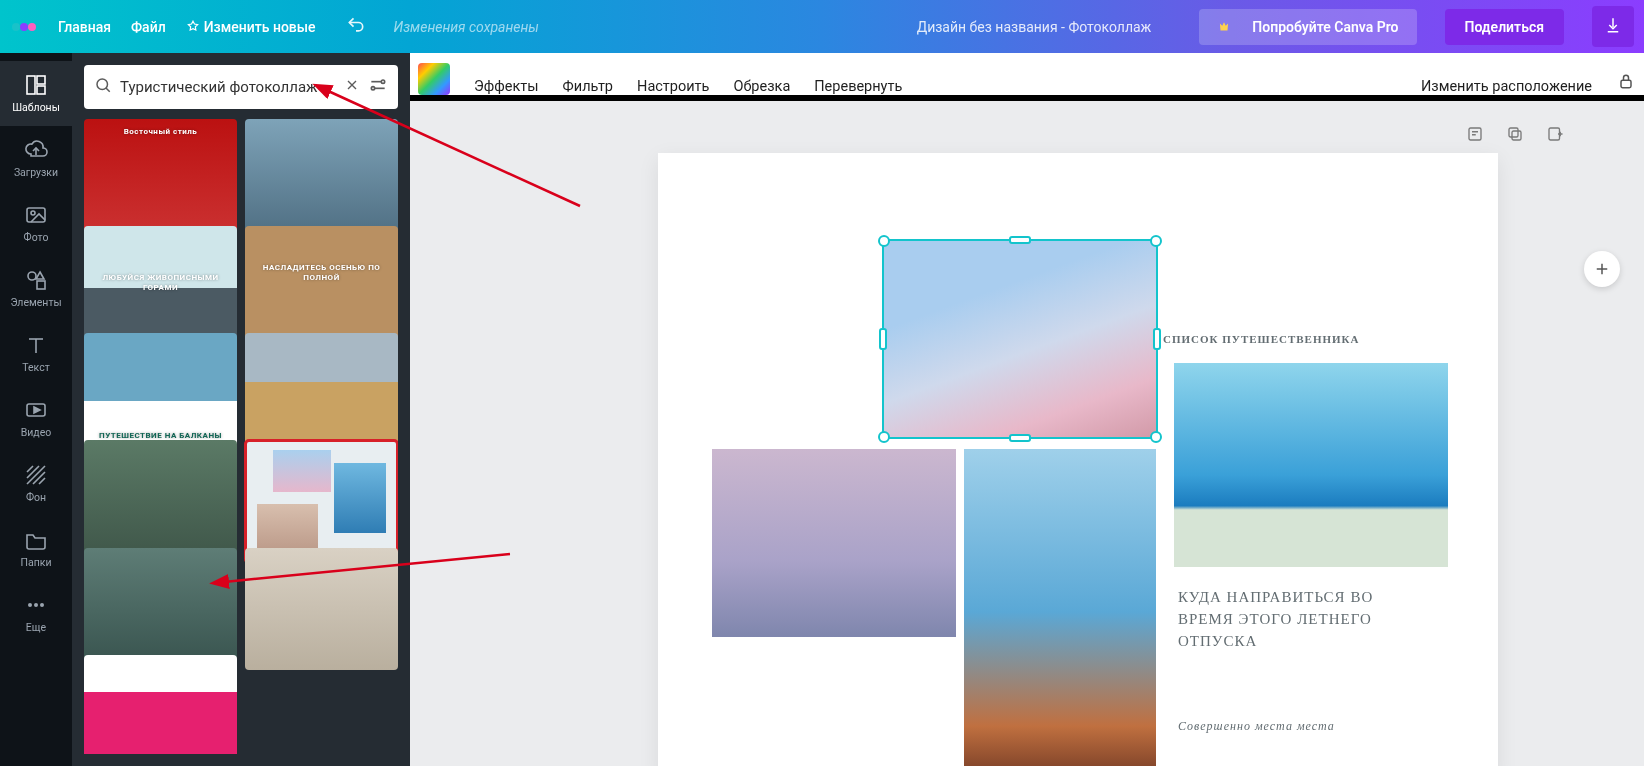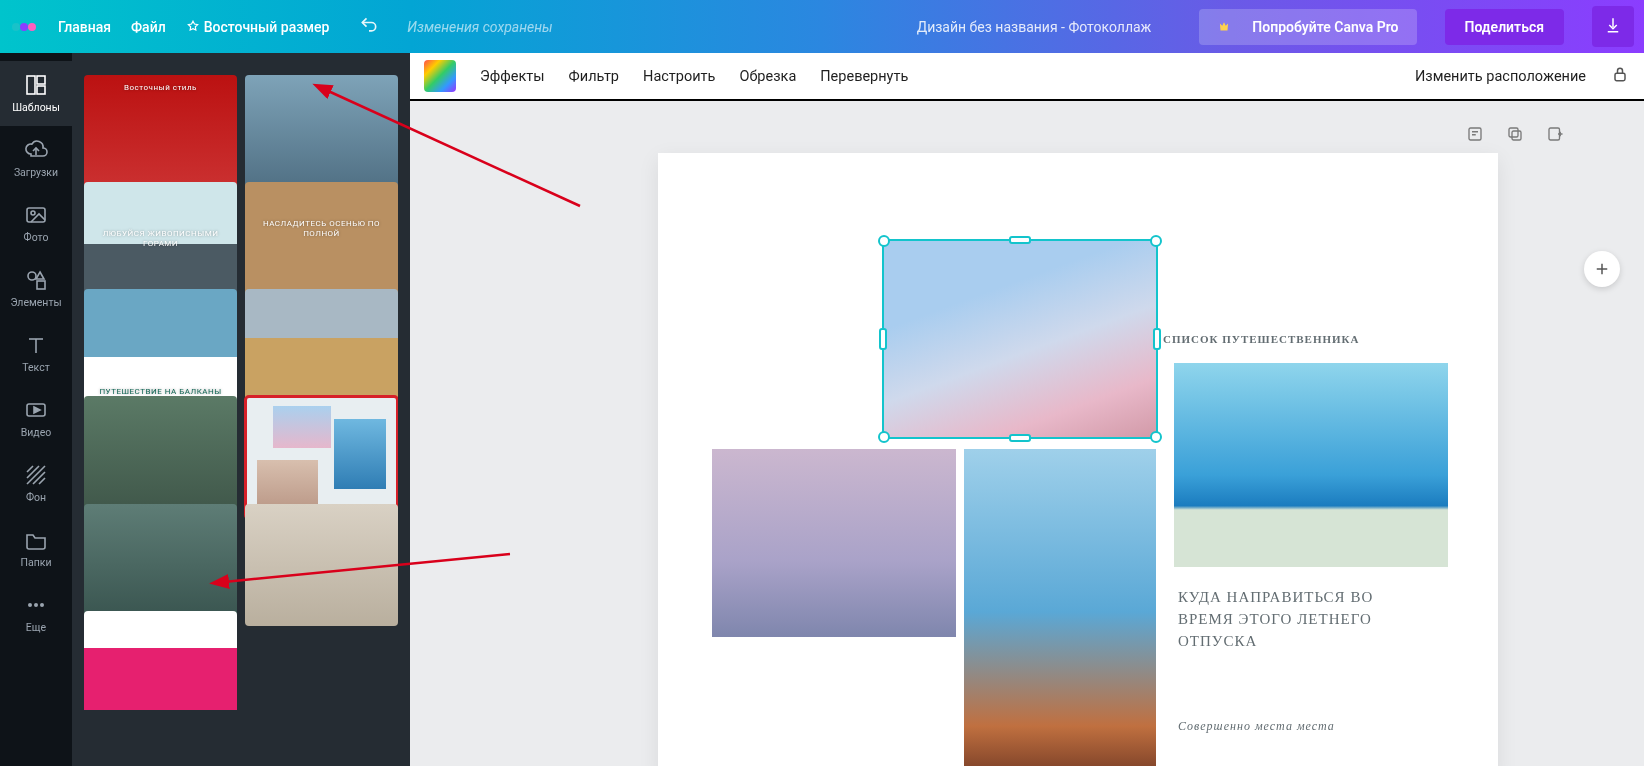--- a/index.html
+++ b/index.html
@@ -26,25 +26,25 @@
   .rail-item svg{width:24px;height:24px}
 
   
   .side { position:absolute; left:72px; top:53px; bottom:0; width:338px; background:#252c33; padding:12px; }
   .search-wrap{ background:#fff; border-radius:4px; height:44px; display:flex; align-items:center; padding:0 10px; gap:8px }
   .search-wrap input{ flex:1; border:none; outline:none; font-size:15px; color:#333 }
   .search-wrap .sicon,.search-wrap .xicon,.search-wrap .filt{ color:#5b5b5b; cursor:pointer }
   .tpl-grid{ margin-top:10px; height:calc(100% - 54px); overflow:hidden; display:grid; grid-template-columns:1fr 1fr; gap:8px; align-content:start }
   .tpl{ aspect-ratio:1.25/1; border-radius:4px; cursor:pointer; position:relative; background:#888; overflow:hidden }
   .tpl.sel{ outline:3px solid #d72029; outline-offset:-2px }
-  .tpl .cap{ position:absolute; left:0; right:0; text-align:center; color:#fff; font-size:8px; font-weight:400; letter-spacing:.5px; line-height:1.3; padding:0 6px; text-shadow:0 0 3px rgba(0,0,0,.4) }
+  .tpl .cap{ position:absolute; left:0; right:0; text-align:center; color:#fff; font-size:8px; font-weight:700; letter-spacing:.5px; line-height:1.3; padding:0 6px; text-shadow:0 0 3px rgba(0,0,0,.4) }
   .collapse-tab{ position:absolute; right:-20px; top:50%; transform:translateY(-50%); width:20px; height:90px; background:#252c33; border-radius:0 10px 10px 0; display:flex; align-items:center; justify-content:center; color:#9aa4af; cursor:pointer }
 
   
-  .ctx{ position:absolute; left:410px; right:0; top:53px; height:48px; background:#fff; border-bottom:2px solid #000000; display:flex; align-items:center; padding:0 14px; gap:24px; font-size:14.5px; color:#1f1f1f }
+  .ctx{ position:absolute; left:410px; right:0; top:53px; height:48px; background:#fff; border-bottom:6px solid #000000; display:flex; align-items:flex-end; padding:0 8px; gap:24px; font-size:14.5px; color:#1f1f1f }
   .color-sw{ width:32px; height:32px; border-radius:4px; background:linear-gradient(135deg,#ff4d4d,#ffcc00,#33cc66,#3399ff,#9933ff); cursor:pointer }
   .ctx-link{ cursor:pointer }
   .ctx-spacer{ flex:1 }
   .pos-icon{ color:#555; cursor:pointer }
 
   
   .canvas-area{ position:absolute; left:410px; right:0; top:101px; bottom:0; background:#ebecee; }
   .mini-toolbar{ position:absolute; top:24px; right:80px; display:flex; gap:22px; color:#7a7a7a }
   .mini-toolbar span{cursor:pointer}
   .add-page{ position:absolute; right:24px; top:150px; width:36px; height:36px; border-radius:50%; background:#fff; box-shadow:0 2px 6px rgba(0,0,0,.15); display:flex; align-items:center; justify-content:center; color:#555; cursor:pointer }
@@ -78,21 +78,21 @@
         <circle cx="5" cy="10" r="4" fill="#19c2c9"></circle>
         <circle cx="13" cy="10" r="4" fill="#8b3dff"></circle>
         <circle cx="21" cy="10" r="4" fill="#ff5ebf"></circle>
       </svg>
   </div>
   <span class="topbar-link">Главная</span>
   <span class="topbar-link">Файл</span>
   <span class="topbar-link resize-link">
     <svg width="14" height="14" viewBox="0 0 24 24" fill="none" stroke="#fff" stroke-width="2">
         <path d="M12 2l2.5 5 5.5.8-4 3.9.9 5.5L12 14.8 7.1 17.2l.9-5.5-4-3.9 5.5-.8z"></path>
-      </svg><span>Восточный размер</span>
+      </svg><span>Изменить новые</span>
   </span>
   <span class="undo">
     <svg width="20" height="20" viewBox="0 0 24 24" fill="none" stroke="#fff" stroke-width="2">
         <path d="M9 14l-5-5 5-5"></path>
         <path d="M4 9h11a5 5 0 0 1 0 10h-3"></path>
       </svg>
   </span>
   <span class="save-status">Изменения сохранены</span>
   <div class="topbar-spacer"></div>
   <span class="doc-title">Дизайн без названия - Фотоколлаж</span>
@@ -175,20 +175,42 @@
     <svg viewBox="0 0 24 24" fill="currentColor">
         <circle cx="6" cy="12" r="2"></circle>
         <circle cx="12" cy="12" r="2"></circle>
         <circle cx="18" cy="12" r="2"></circle>
       </svg>
     <span>Еще</span>
   </div>
 </div>
 
 <div class="side">
+  <div class="search-wrap">
+    <span class="sicon">
+      <svg width="18" height="18" viewBox="0 0 24 24" fill="none" stroke="currentColor" stroke-width="2">
+          <circle cx="11" cy="11" r="7"></circle>
+          <path d="M21 21l-5-5"></path>
+        </svg>
+    </span>
+    <input value="Туристический фотоколлаж" style="">
+    <span class="xicon">
+      <svg width="16" height="16" viewBox="0 0 24 24" stroke="currentColor" stroke-width="2">
+          <path d="M6 6l12 12M18 6L6 18"></path>
+        </svg>
+    </span>
+    <span class="filt">
+      <svg width="20" height="20" viewBox="0 0 24 24" fill="none" stroke="currentColor" stroke-width="2">
+          <path d="M4 8h12"></path>
+          <circle cx="18" cy="8" r="2"></circle>
+          <path d="M20 16H8"></path>
+          <circle cx="6" cy="16" r="2"></circle>
+        </svg>
+    </span>
+  </div>
 
   <div class="tpl-grid">
 
     <div class="tpl" style="background:linear-gradient(#b11,#c33)">
         <div class="cap" style="top:8px">Восточный стиль</div>
       </div>
     <div class="tpl" style="background:linear-gradient(#7ea3b8,#4d6c80)"></div>
 
     <div class="tpl" style="background:linear-gradient(#cfe6ea 50%,#4b5a63 50%)">
         <div class="cap" style="top:38%">ЛЮБУЙСЯ ЖИВОПИСНЫМИ ГОРАМИ</div>

